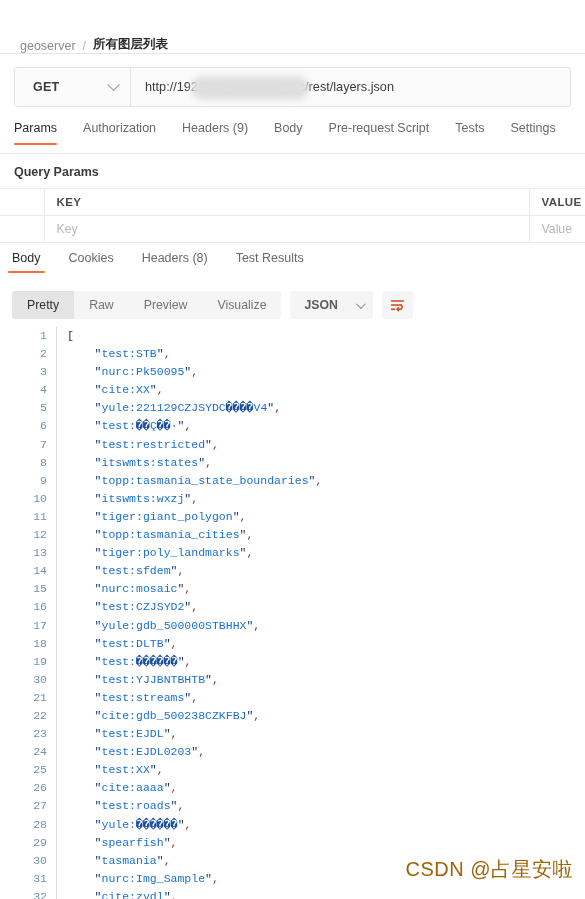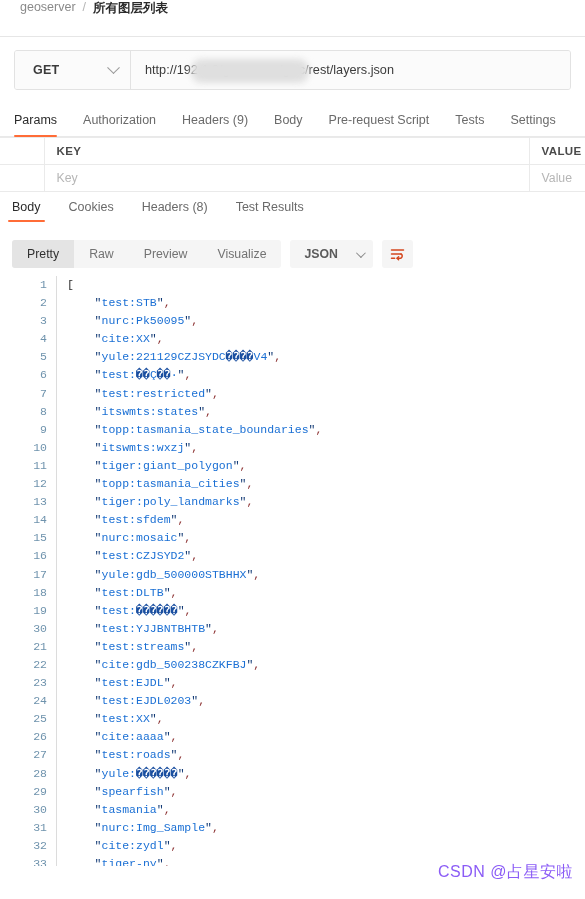--- a/index.html
+++ b/index.html
@@ -7,23 +7,23 @@
     margin: 0; padding: 0;
     width: 585px; height: 899px;
     background: #ffffff;
     font-family: "Liberation Sans", sans-serif;
     overflow: hidden;
   }
   #app { width: 585px; height: 899px; position: relative; background:#fff; }
 
   
   .breadcrumb-bar {
-    height: 37px;
-    display: flex;
-    align-items: flex-start;
+    height: 54px;
+    display: flex;
+    align-items: flex-end;
     padding-left: 20px;
     border-bottom: 1px solid #e6e6e6;
     background: #fff;
   }
   .bc-root { font-size: 12.5px; color: #8a8a8a; }
   .bc-sep  { font-size: 12.5px; color: #b5b5b5; margin: 0 7px; }
   .bc-cur  { font-size: 12.5px; color: #2c2c2c; font-weight: 700; }
 
   
   .url-row {
@@ -67,21 +67,21 @@
     filter: blur(3.2px);
     pointer-events: none;
   }
 
   
   .req-tabs {
     margin: 14px 0 0 0;
     padding-left: 14px;
     height: 33px;
     display: flex;
-    align-items: flex-end;
+    align-items: flex-start;
     border-bottom: 1px solid #e9e9e9;
   }
   .req-tab {
     font-size: 12.5px;
     color: #6a6a6a;
     margin-right: 26px;
     padding-bottom: 9px;
     position: relative;
     white-space: nowrap;
   }
@@ -218,22 +218,22 @@
   .s  { color: #1a6fd4; }
   .c  { color: #8b2f2f; }
   .br { color: #2b2b2b; }
   .rep { color: #1a4fa0; font-weight: bold; }
 
   
   .watermark {
     position: absolute;
     right: 12px;
     bottom: 16px;
-    font-size: 16px;
-    color: #8b5cf6;
+    font-size: 20px;
+    color: #a16207;
     letter-spacing: .5px;
     white-space: nowrap;
   }
 </style>
 </head>
 <body>
 
 <div id="app">
 
   <div class="breadcrumb-bar">
@@ -256,20 +256,21 @@
   <div class="req-tabs">
     <div class="req-tab active">Params</div>
     <div class="req-tab">Authorization</div>
     <div class="req-tab">Headers (9)</div>
     <div class="req-tab">Body</div>
     <div class="req-tab">Pre-request Script</div>
     <div class="req-tab">Tests</div>
     <div class="req-tab">Settings</div>
   </div>
 
+  <div class="qp-title">Query Params</div>
   <table class="qp-table">
     <thead>
       <tr>
         <th></th>
         <th>KEY</th>
         <th class="col-value">VALUE</th>
       </tr>
     </thead>
     <tbody>
       <tr>

